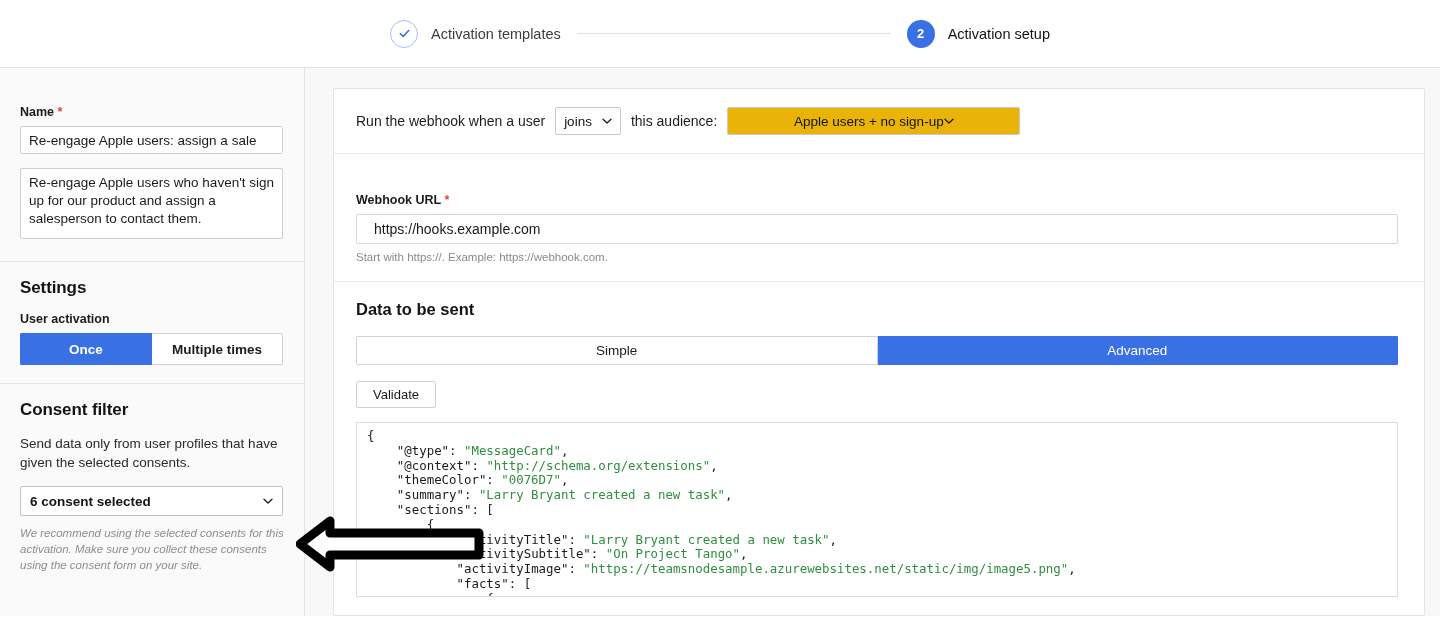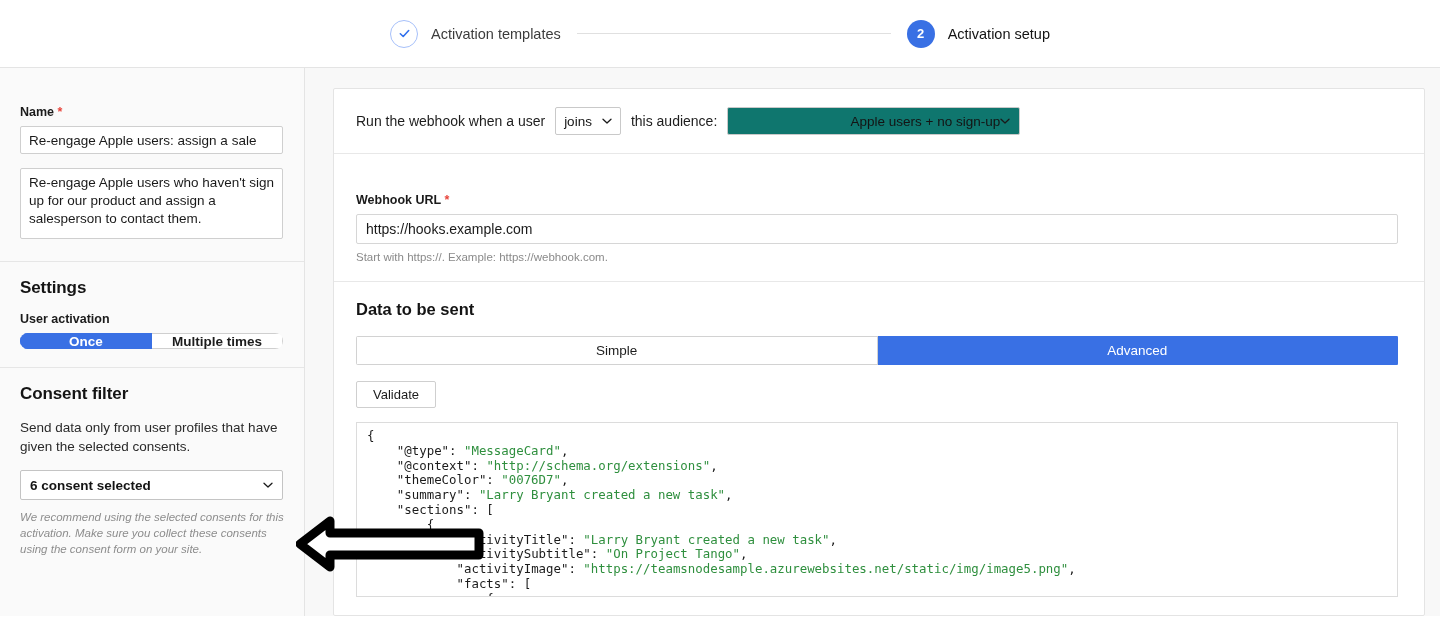--- a/index.html
+++ b/index.html
@@ -151,22 +151,22 @@
   .sub-label {
     font-size: 12.5px;
     font-weight: bold;
     color: #1b1b1b;
     display: block;
     margin-bottom: 7px;
   }
   .seg-group {
     display: flex;
     width: 263px;
-    height: 16px;
-    border-radius: 12px;
+    height: 32px;
+    border-radius: 2px;
     overflow: hidden;
   }
   .seg-btn {
     flex: 1 1 0;
     display: flex;
     align-items: center;
     justify-content: center;
     font-size: 13.5px;
     font-weight: bold;
     border: 1px solid #cfcfcf;
@@ -256,39 +256,39 @@
     font-size: 13.5px;
     color: #141414;
     box-sizing: border-box;
     cursor: pointer;
   }
   .wide-select {
     width: 293px;
     height: 28px;
     border: 1px solid #c9c9c9;
     border-radius: 2px;
-    background: #0f766e;
+    background: #eab308;
     display: inline-flex;
     align-items: center;
-    justify-content: flex-end;
+    justify-content: center;
     padding: 0 9px;
     font-size: 13.5px;
     color: #141414;
     box-sizing: border-box;
     cursor: pointer;
   }
   .url-input {
     width: 1042px;
     height: 30px;
     border: 1px solid #d6d6d6;
     border-radius: 2px;
     background: #ffffff;
     font-size: 14px;
     color: #1a1a1a;
-    padding: 0 9px;
+    padding: 0 17px;
     box-sizing: border-box;
     font-family: "Liberation Sans", sans-serif;
     outline: none;
   }
   .hint {
     font-size: 11.5px;
     color: #8a8a8a;
     margin: 7px 0 0 0;
   }
   .data-title {

